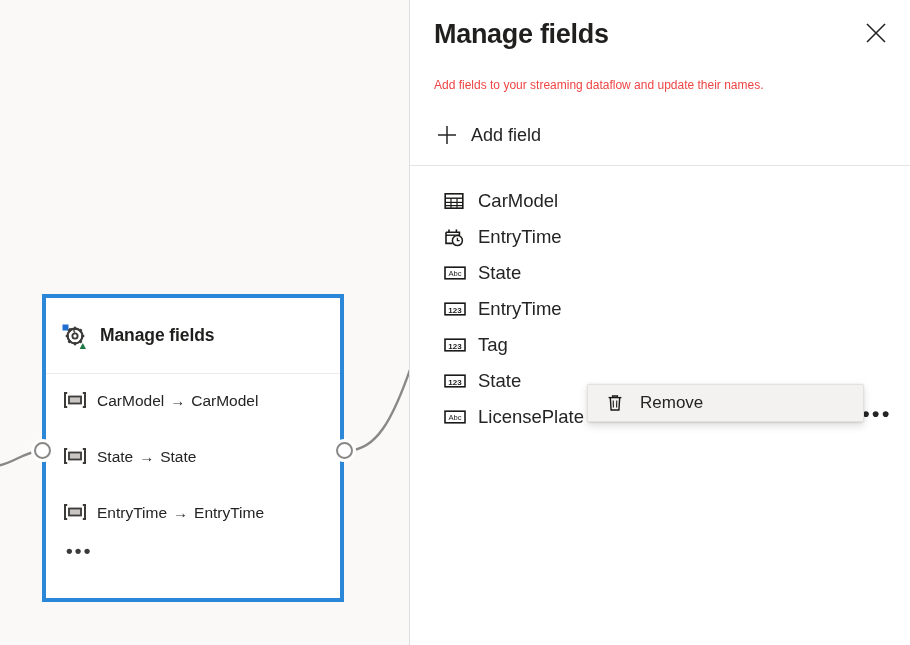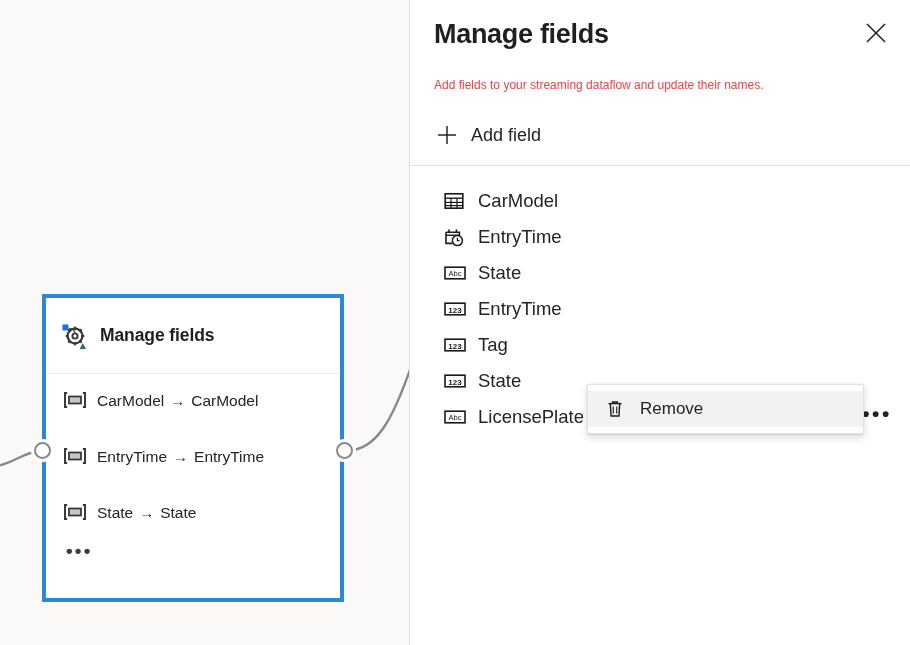--- a/index.html
+++ b/index.html
@@ -240,21 +240,21 @@
   
   .ctx-menu {
     position: absolute;
     left: 177px;
     top: 218px;
     width: 275px;
     background: #ffffff;
     border: 1px solid #e3e1df;
     box-shadow: 0 3.2px 9px rgba(0,0,0,0.13), 0 0.6px 1.8px rgba(0,0,0,0.11);
     border-radius: 2px;
-    padding: 6px 0;
+    padding: 0 0;
     z-index: 20;
   }
   .ctx-item {
     display: flex;
     align-items: center;
     height: 36px;
     padding-left: 16px;
     cursor: pointer;
   }
   .ctx-item.hovered { background: #f3f2f1; }
@@ -328,32 +328,32 @@
         </div>
 
         <div class="node-field-row">
           <span class="node-field-icon">
             <svg width="22" height="16" viewBox="0 0 22 16">
               <path d="M3.2 1 L1 1 L1 15 L3.2 15" fill="none" stroke="#3b3a39" stroke-width="2"></path>
               <path d="M18.8 1 L21 1 L21 15 L18.8 15" fill="none" stroke="#3b3a39" stroke-width="2"></path>
               <rect x="5" y="4.5" width="12" height="7" fill="#c8c6c4" stroke="#3b3a39" stroke-width="1.8"></rect>
             </svg>
           </span>
-          <span class="node-field-text"><span>EntryTime</span><span class="arrow">→</span><span>EntryTime</span></span>
+          <span class="node-field-text"><span>State</span><span class="arrow">→</span><span>State</span></span>
         </div>
 
         <div class="node-field-row">
           <span class="node-field-icon">
             <svg width="22" height="16" viewBox="0 0 22 16">
               <path d="M3.2 1 L1 1 L1 15 L3.2 15" fill="none" stroke="#3b3a39" stroke-width="2"></path>
               <path d="M18.8 1 L21 1 L21 15 L18.8 15" fill="none" stroke="#3b3a39" stroke-width="2"></path>
               <rect x="5" y="4.5" width="12" height="7" fill="#c8c6c4" stroke="#3b3a39" stroke-width="1.8"></rect>
             </svg>
           </span>
-          <span class="node-field-text"><span>State</span><span class="arrow">→</span><span>State</span></span>
+          <span class="node-field-text"><span>EntryTime</span><span class="arrow">→</span><span>EntryTime</span></span>
         </div>
 
         <div class="node-more">•••</div>
       </div>
     </div>
 
     <div class="connector left"></div>
     <div class="connector right"></div>
   </div>
 

